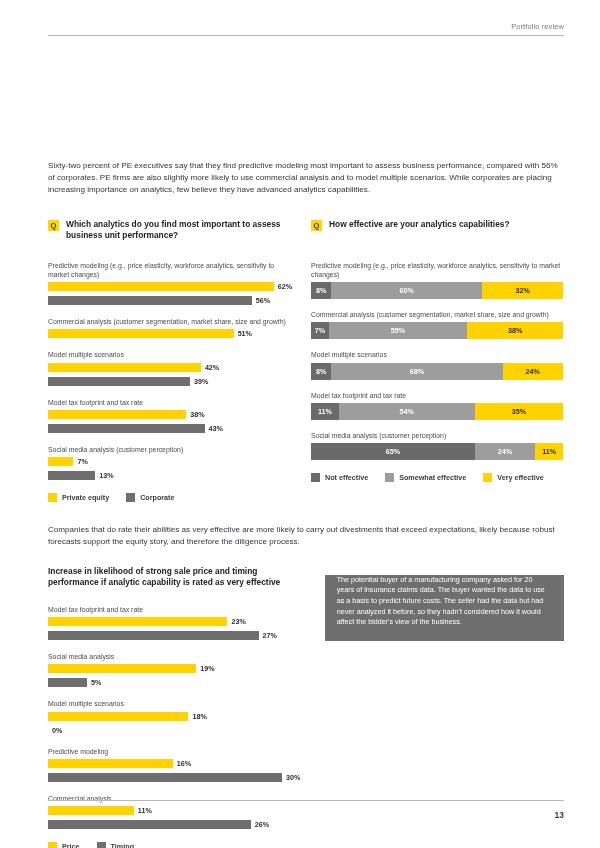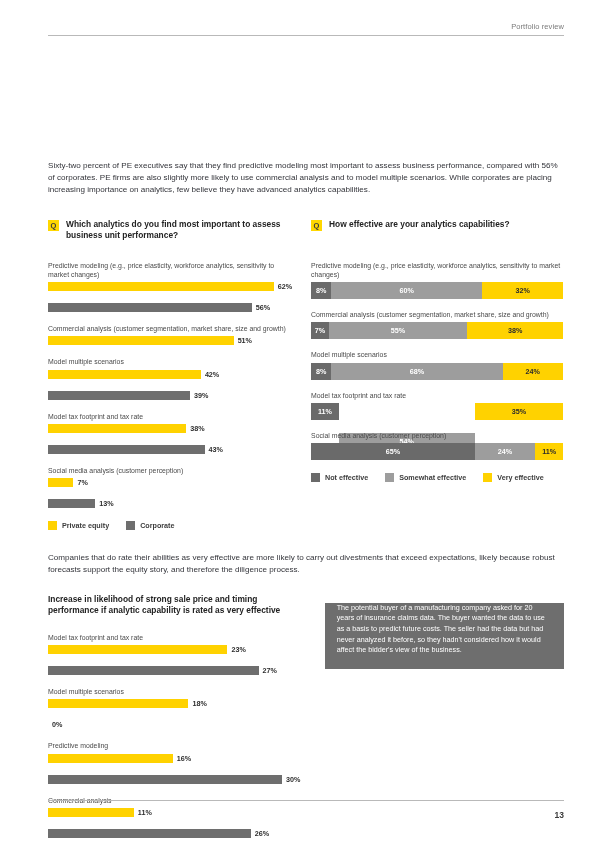--- a/index.html
+++ b/index.html
@@ -104,21 +104,21 @@
   .grp-label {
     font-size: 6.9px;
     line-height: 9.2px;
     color: #4a4a4a;
     margin-bottom: 3px;
   }
   .barrow {
     display: flex;
     align-items: center;
     height: 9px;
-    margin-bottom: 12px;
+    margin-bottom: 5px;
   }
   .bar { height: 9px; }
   .bar.pe { background: #ffd200; }
   .bar.corp { background: #6e6e6e; }
   .barval {
     font-size: 7.2px;
     font-weight: bold;
     color: #2d2d2d;
     margin-left: 4px;
     white-space: nowrap;
@@ -315,21 +315,21 @@
               <div class="stack" style="width: 252px;">
                 <div class="seg not" style="width: 20.16px;">8%</div>
                 <div class="seg some" style="width: 171.36px;">68%</div>
                 <div class="seg very" style="width: 60.48px;">24%</div>
               </div>
             </div>
             <div class="sgrp">
               <div class="sgrp-label">Model tax footprint and tax rate</div>
               <div class="stack" style="width: 252px;">
                 <div class="seg not" style="width: 27.72px;">11%</div>
-                <div class="seg some" style="width: 136.08px; margin-top: 30px;">54%</div>
+                <div class="seg some" style="width: 136.08px;">54%</div>
                 <div class="seg very" style="width: 88.2px;">35%</div>
               </div>
             </div>
             <div class="sgrp">
               <div class="sgrp-label">Social media analysis (customer perception)</div>
               <div class="stack" style="width: 252px;">
                 <div class="seg not" style="width: 163.8px;">65%</div>
                 <div class="seg some" style="width: 60.48px;">24%</div>
                 <div class="seg very" style="width: 27.72px;">11%</div>
               </div>
@@ -364,20 +364,31 @@
               <div class="barrow">
                 <div class="bar pe" style="width: 179.4px;"></div>
                 <span class="barval">23%</span>
               </div>
               <div class="barrow">
                 <div class="bar corp" style="width: 210.6px;"></div>
                 <span class="barval">27%</span>
               </div>
             </div>
             <div class="bgrp grp">
+              <div class="grp-label bgrp-label">Social media analysis</div>
+              <div class="barrow">
+                <div class="bar pe" style="width: 148.2px;"></div>
+                <span class="barval">19%</span>
+              </div>
+              <div class="barrow">
+                <div class="bar corp" style="width: 39px;"></div>
+                <span class="barval">5%</span>
+              </div>
+            </div>
+            <div class="bgrp grp">
               <div class="grp-label bgrp-label">Model multiple scenarios</div>
               <div class="barrow">
                 <div class="bar pe" style="width: 140.4px;"></div>
                 <span class="barval">18%</span>
               </div>
               <div class="barrow">
                 <div class="bar corp" style="width: 0px;"></div>
                 <span class="barval">0%</span>
               </div>
             </div>

